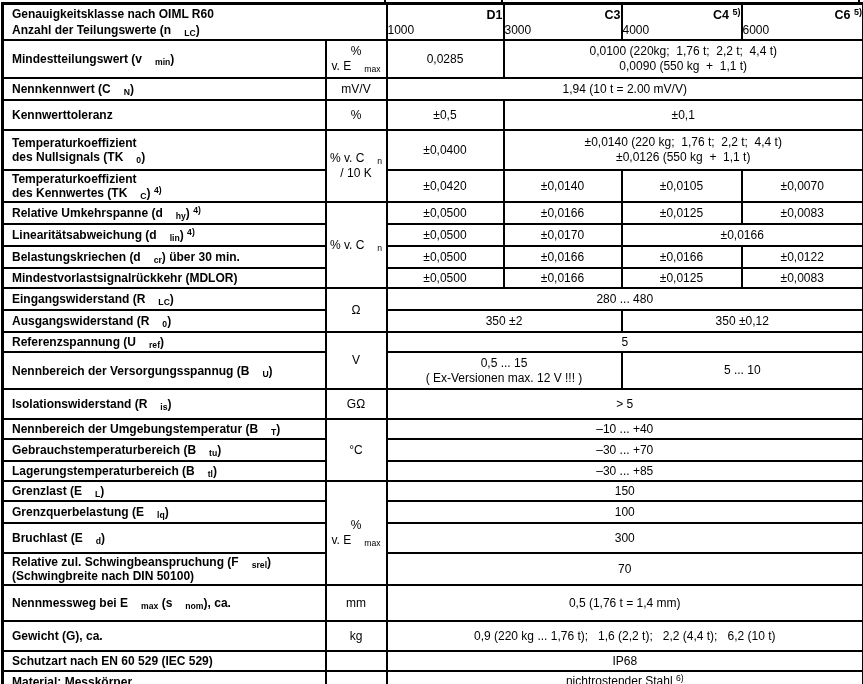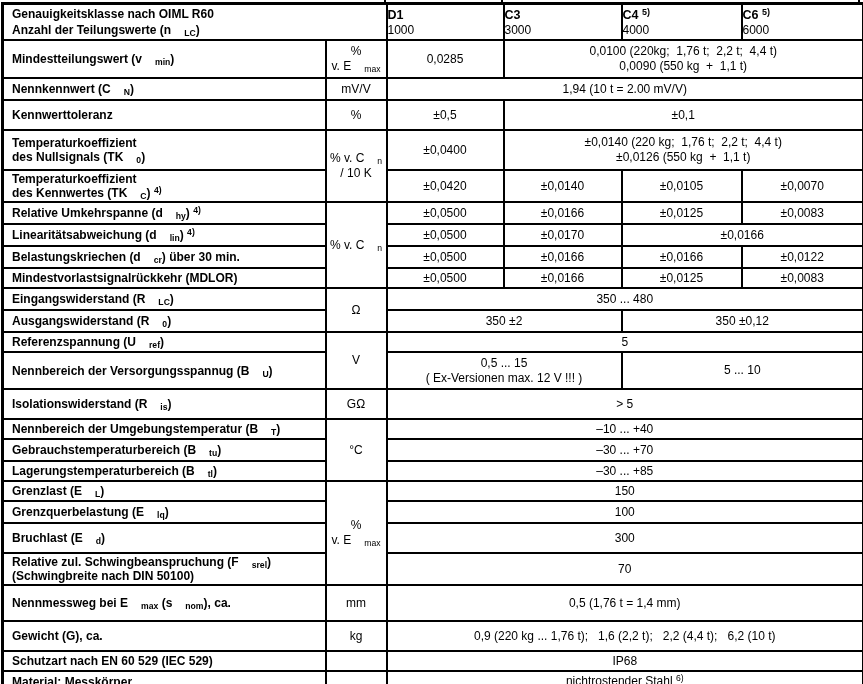--- a/index.html
+++ b/index.html
@@ -16,21 +16,21 @@
   tr.rh40{height:40px}tr.rh32{height:32px}tr.rh20{height:20px}tr.rh23{height:22px}
   tr.rh37{height:37px}tr.rh33{height:19px}tr.rh24{height:36px}tr.rh51{height:51px}
   .lbl{
     text-align:left;padding:1px 4px 1px 8px;font-weight:bold;
     font-size:12px;line-height:14px;
   }
   .unit,.val{
     text-align:center;font-size:12px;line-height:15px;white-space:pre-wrap;
     padding:1px 2px;
   }
-  .hdr-class{font-weight:bold;font-size:12.5px;line-height:16px;text-align:left;}
+  .hdr-class{font-weight:bold;font-size:12.5px;line-height:16px;text-align:right;}
   .hdr-count{font-size:12px;line-height:15px;text-align:left;}
   .hdr-label div{line-height:16px;}
   .mat-indent{padding-left:67px;}
   sub{font-size:0.72em;vertical-align:-0.25em;line-height:0;margin-left:13px;}
   sup{font-size:0.72em;vertical-align:0.45em;line-height:0;}
 </style>
 </head>
 <body>
 
 <div class="sheet">
@@ -135,21 +135,21 @@
       <td class="lbl">Mindestvorlastsignalrückkehr (MDLOR)</td>
       <td class="val">±0,0500</td>
       <td class="val">±0,0166</td>
       <td class="val">±0,0125</td>
       <td class="val">±0,0083</td>
     </tr>
 
     <tr class="rh22">
       <td class="lbl">Eingangswiderstand (R<sub>LC</sub>)</td>
       <td class="unit" rowspan="2">Ω</td>
-      <td class="val" colspan="4">350 ... 480</td>
+      <td class="val" colspan="4">280 ... 480</td>
     </tr>
 
     <tr class="rh22">
       <td class="lbl">Ausgangswiderstand (R<sub>0</sub>)</td>
       <td class="val" colspan="2">350 ±2</td>
       <td class="val" colspan="2">350 ±0,12</td>
     </tr>
 
     <tr class="rh20">
       <td class="lbl">Referenzspannung (U<sub>ref</sub>)</td>

